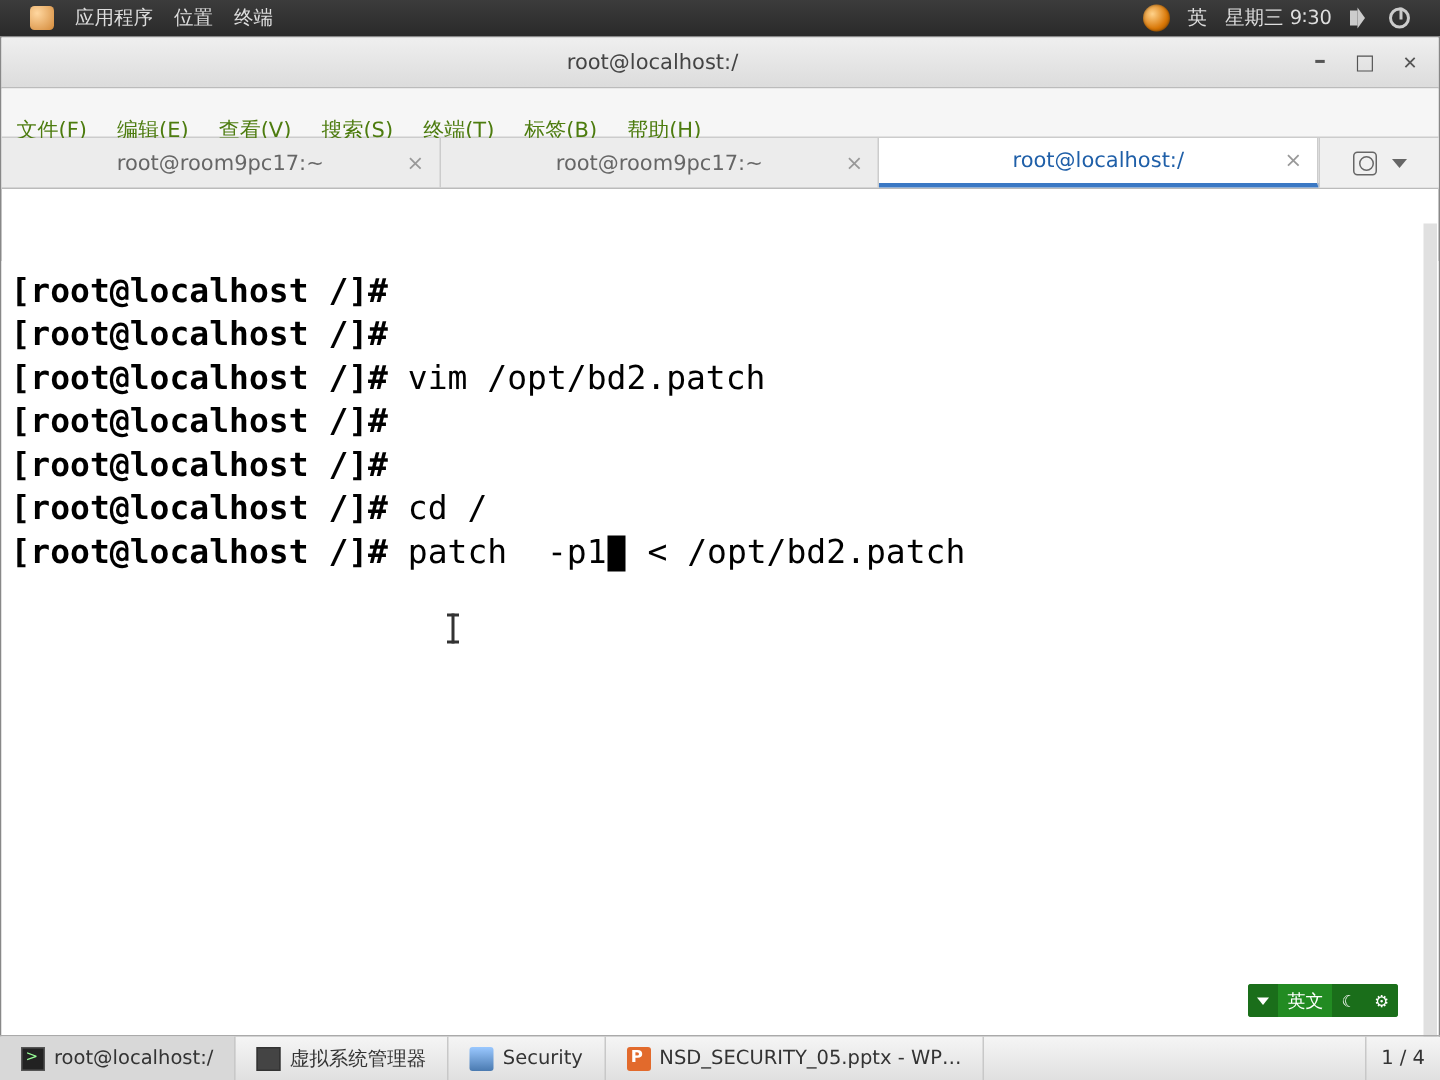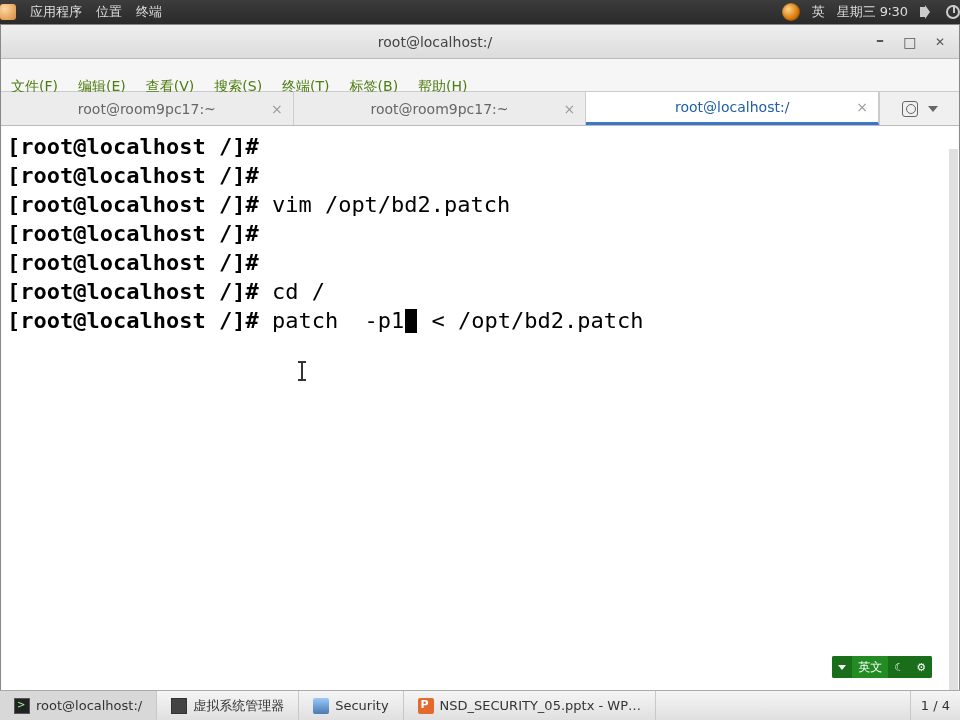--- a/index.html
+++ b/index.html
@@ -11,21 +11,21 @@
   overflow: hidden;
   position: relative;
 }
 
 .top-panel {
   height: 24px;
   background: linear-gradient(#3c3c3c, #2a2a2a);
   color: #ddd;
   display: flex;
   align-items: center;
-  padding: 0 0;
+  padding: 0 20px;
   font-size: 13px;
 }
 .top-panel .left { display: flex; align-items: center; gap: 14px; }
 .top-panel .right { margin-left: auto; display: flex; align-items: center; gap: 12px; }
 .foot-icon {
   width: 16px; height: 16px; display: inline-block;
   background: radial-gradient(circle at 30% 30%, #ffd7a0, #d48a3a);
   border-radius: 3px;
 }
 .orange-circle {
@@ -150,20 +150,21 @@
 .termbody {
   flex: 1;
   background: #fff;
   color: #000;
   font-family: "DejaVu Sans Mono", monospace;
   font-size: 22px;
   line-height: 29px;
   padding: 6px 6px;
   position: relative;
   overflow: hidden;
+  margin-top: 48px;
 }
 .termbody .line { white-space: pre; }
 .termbody .prompt { font-weight: bold; }
 .cursor-block {
   display: inline-block;
   width: 12px; height: 24px;
   background: #000;
   vertical-align: text-bottom;
   margin: 0 1px;
 }

